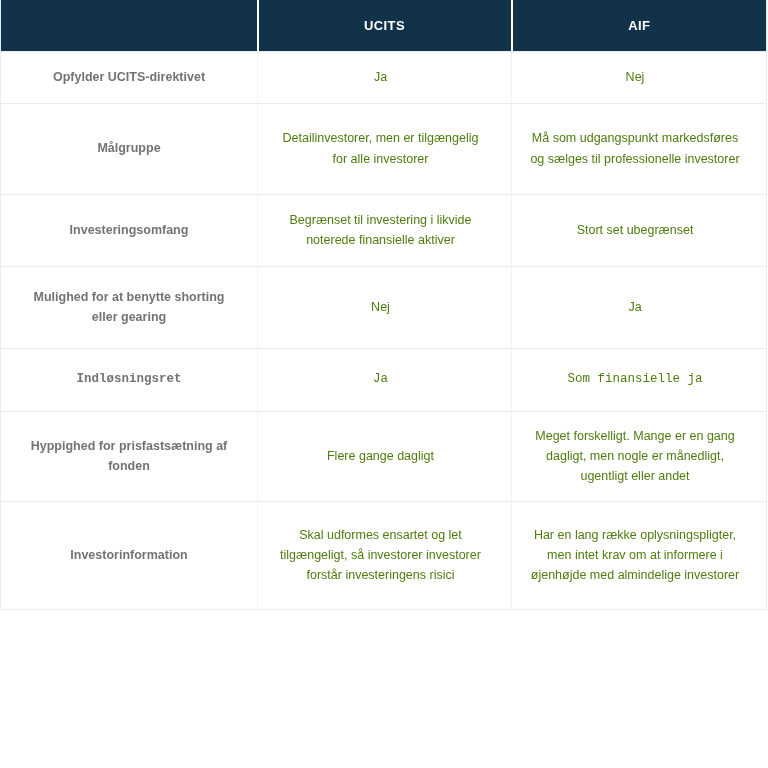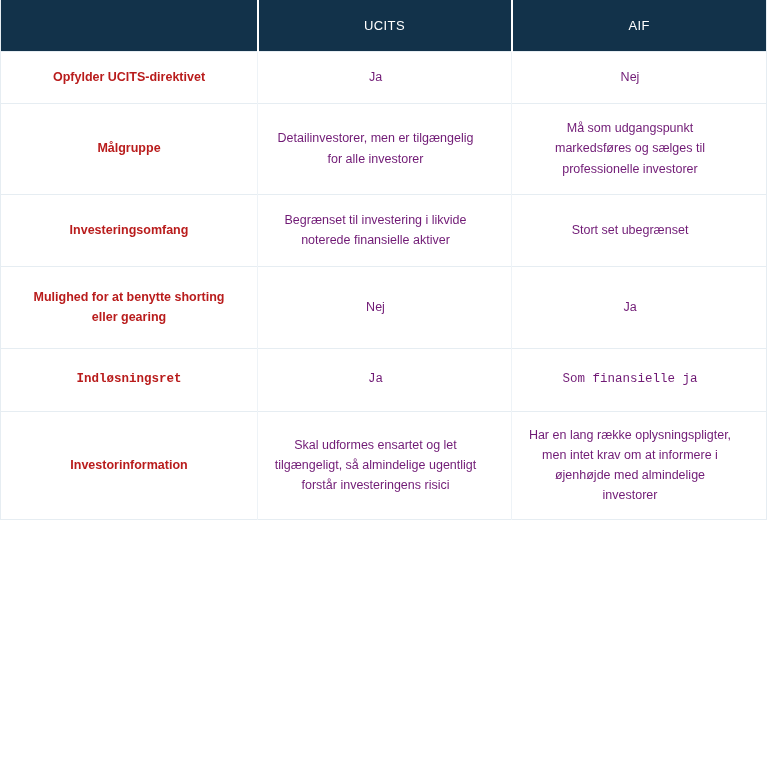--- a/index.html
+++ b/index.html
@@ -27,21 +27,21 @@
   }
 
   .comparison-table col.c-feature { width: 257px; }
   .comparison-table col.c-ucits   { width: 254px; }
   .comparison-table col.c-aif     { width: 255px; }
 
   thead th {
     background: #12324a;
     color: #ffffff;
     font-size: 13px;
-    font-weight: normal;
+    font-weight: bold;
     letter-spacing: 0.4px;
     text-align: center;
     vertical-align: middle;
     height: 51px;
     padding: 0 10px;
     border-left: 2px solid #ffffff;
     box-sizing: border-box;
   }
   thead th.th-feature {
     border-left: none;
@@ -51,32 +51,32 @@
     border-top: 1px solid #e6edf2;
     border-left: 1px solid #eef3f7;
     vertical-align: middle;
     text-align: center;
     box-sizing: border-box;
     padding: 10px 14px;
     line-height: 1.62;
   }
   tbody td.cell-feature {
     border-left: none;
-    color: #b91c1c;
+    color: #737373;
     font-weight: bold;
     font-size: 12.5px;
     padding-left: 18px;
     padding-right: 18px;
   }
   tbody td.cell-value {
-    color: #701a75;
+    color: #4d7c0f;
     font-weight: normal;
     font-size: 12.5px;
     padding-left: 16px;
-    padding-right: 34px;
+    padding-right: 24px;
   }
 
   tbody tr.r0 td { height: 52px; }
   tbody tr.r1 td { height: 91px; }
   tbody tr.r2 td { height: 89px; }
   tbody tr.r3 td { height: 72px; }
   tbody tr.r4 td { height: 82px; }
   tbody tr.r5 td { height: 64px; }
   tbody tr.r6 td { height: 63px; font-family: Liberation Mono, monospace; }
   tbody tr.r7 td { height: 90px; }
@@ -117,19 +117,24 @@
     <tr class="r4">
       <td class="cell-feature">Mulighed for at benytte shorting eller gearing</td>
       <td class="cell-value">Nej</td>
       <td class="cell-value">Ja</td>
     </tr>
     <tr class="r6">
       <td class="cell-feature">Indløsningsret</td>
       <td class="cell-value">Ja</td>
       <td class="cell-value">Som finansielle ja</td>
     </tr>
+    <tr class="r7">
+      <td class="cell-feature">Hyppighed for prisfastsætning af fonden</td>
+      <td class="cell-value">Flere gange dagligt</td>
+      <td class="cell-value">Meget forskelligt. Mange er en gang dagligt, men nogle er månedligt, ugentligt eller andet</td>
+    </tr>
     <tr class="r8">
       <td class="cell-feature">Investorinformation</td>
-      <td class="cell-value">Skal udformes ensartet og let tilgængeligt, så almindelige ugentligt forstår investeringens risici</td>
+      <td class="cell-value">Skal udformes ensartet og let tilgængeligt, så investorer investorer forstår investeringens risici</td>
       <td class="cell-value">Har en lang række oplysningspligter, men intet krav om at informere i øjenhøjde med almindelige investorer</td>
     </tr>
   </tbody>
 </table>
 
 </body></html>

